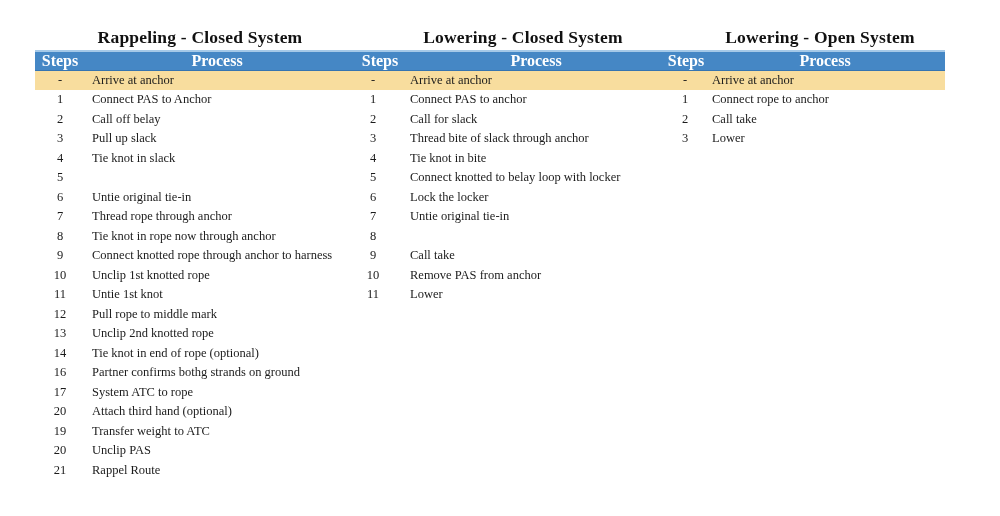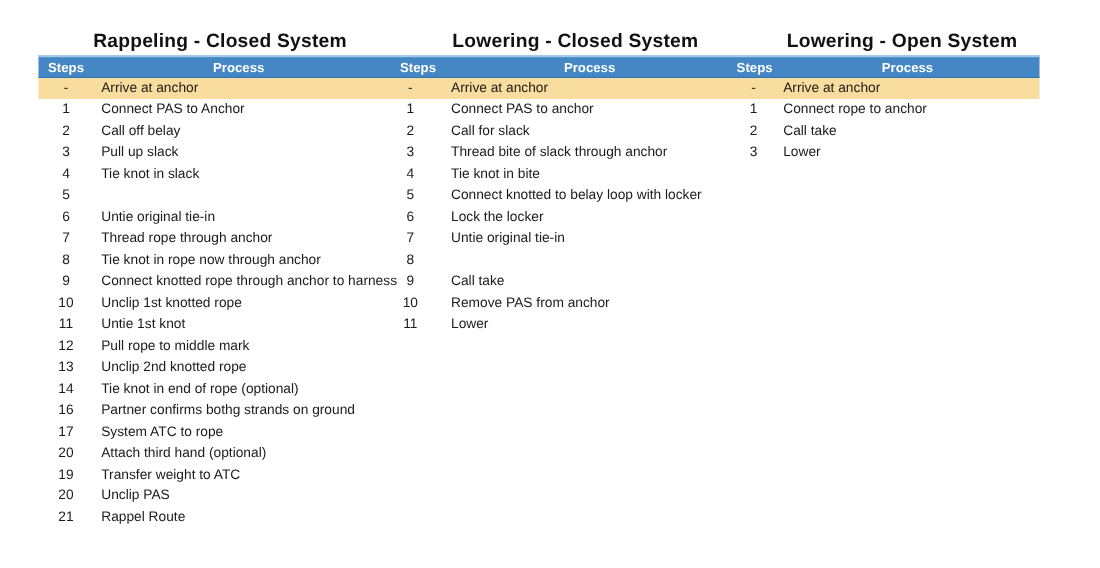--- a/index.html
+++ b/index.html
@@ -1,21 +1,21 @@
 <!DOCTYPE html>
 <html><head>
 <meta charset="utf-8">
 <style>
   html, body { margin: 0; padding: 0; background: #ffffff; }
   .canvas {
     position: relative;
     width: 1000px;
     height: 512px;
     background: #ffffff;
-    font-family: Liberation Sans, sans-serif;
+    font-family: Liberation Serif, serif;
     overflow: hidden;
     --header-bg: #4587c5;
     --header-topline: #a5c9e8;
     --header-underline: #3674b0;
     --highlight-bg: #f8dd9e;
     --body-text: #1b1b1b;
     --header-text: #ffffff;
     --title-text: #111111;
   }
   .table-title {
@@ -40,21 +40,21 @@
     background: var(--header-bg);
     border-top: 2px solid var(--header-topline);
     border-bottom: 1px solid var(--header-underline);
     box-sizing: border-box;
   }
   .header-label {
     position: absolute;
     top: 0;
     height: 18px;
     line-height: 18px;
-    font-size: 12px;
+    font-size: 16px;
     font-weight: bold;
     color: var(--header-text);
     text-align: center;
     white-space: nowrap;
   }
   #hdr-steps-1   { left: 0px;   width: 50px;  }
   #hdr-process-1 { left: 102px; width: 160px; }
   #hdr-steps-2   { left: 320px; width: 50px;  }
   #hdr-process-2 { left: 421px; width: 160px; }
   #hdr-steps-3   { left: 626px; width: 50px;  }

